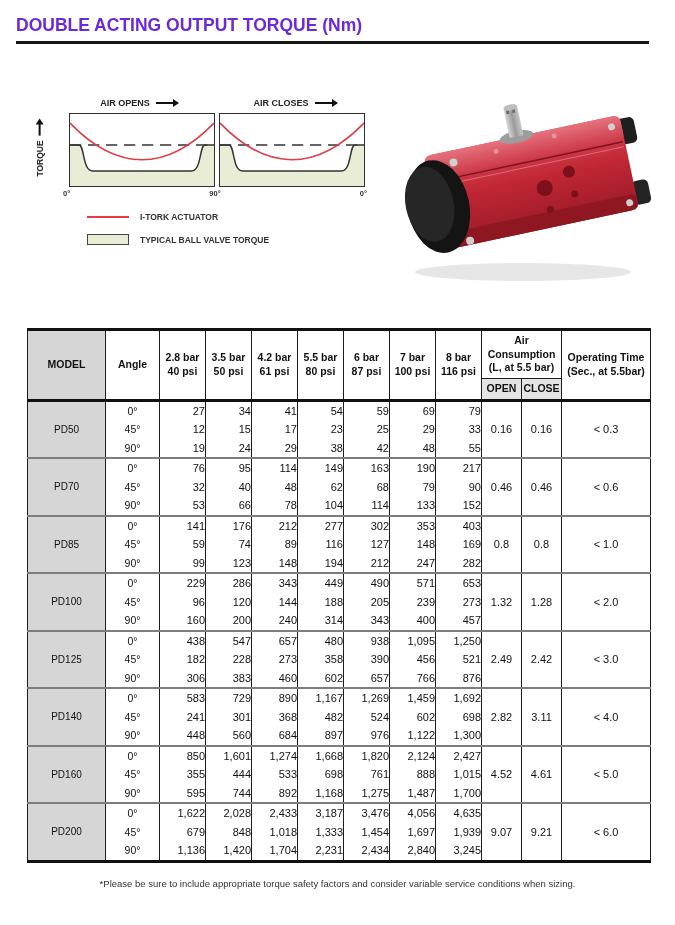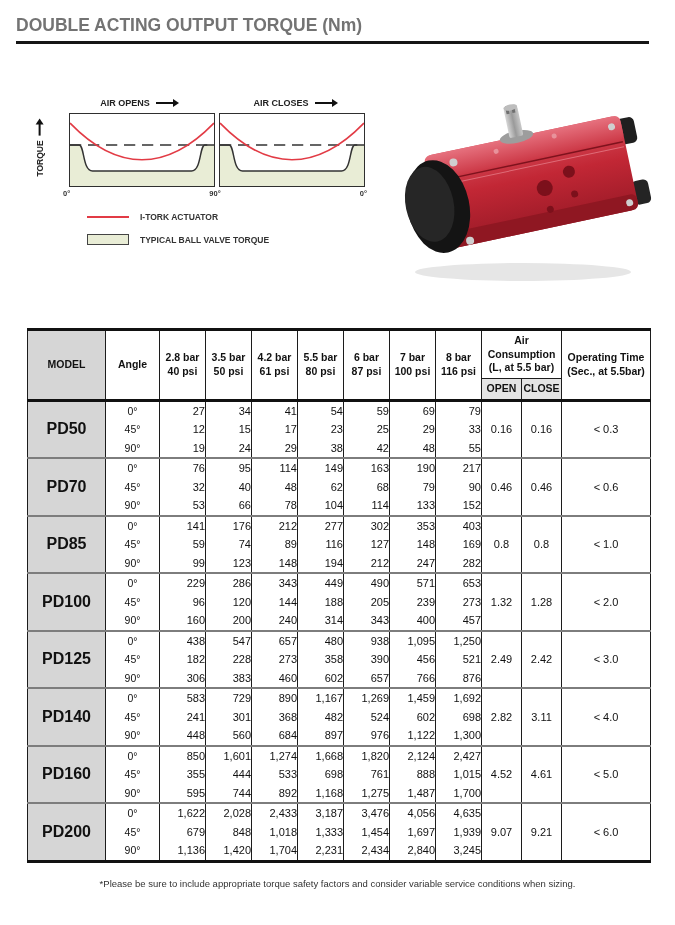--- a/index.html
+++ b/index.html
@@ -9,21 +9,21 @@
   }
   :root{
     --band:#b8babc; --model-gray:#d6d6d6; --sub-gray:#e4e4e4;
     --line:#1c1c1c; --blocksep:#7d7d7d; --red:#e23b45; --green:#e9edd6;
   }
   
   .band{height:47px;background:var(--band);display:flex;align-items:center;justify-content:flex-end;padding-right:10px;box-sizing:border-box;}
   .band-title{color:#fff;font-weight:bold;font-size:26px;letter-spacing:.5px;}
   
   .title-wrap{margin:15px 0 0 16px;}
-  .page-title{font-size:17.5px;font-weight:bold;margin:0;color:#737373;}
+  .page-title{font-size:17.5px;font-weight:bold;margin:0;color:#6d28d9;}
   .rule{height:3px;background:#161616;margin-top:5px;width:633px;}
   
   .figure-row{display:flex;align-items:flex-start;margin:52px 18px 0 35px;}
   .diagram{width:330px;flex:none;}
   .panel-titles{display:flex;margin-left:30px;gap:12px;text-align:right;}
   .panel-title{flex:1;display:flex;align-items:center;justify-content:center;gap:6px;font-size:9px;font-weight:bold;color:#222;height:14px;}
   .arrow{position:relative;width:18px;height:2px;background:#111;display:inline-block;flex:none;}
   .arrow::after{content:"";position:absolute;right:-5px;top:-3px;border-left:6px solid #111;border-top:4px solid transparent;border-bottom:4px solid transparent;}
   .plot{display:flex;gap:4px;margin-top:3px;position:relative;}
   .ygutter{width:30px;position:relative;flex:none;}
@@ -45,21 +45,21 @@
   
   table.torque{border-collapse:collapse;table-layout:fixed;width:623px;margin:36px 0 0 27px;
     border-top:3px solid #111;border-bottom:3px solid #111;border-left:1px solid var(--line);border-right:1px solid var(--line);
     font-size:11px;}
   table.torque th, table.torque td{border-left:1px solid var(--line);padding:0;}
   table.torque th{font-weight:bold;font-size:10.5px;line-height:1.3;text-align:center;padding:3px 1px;}
   th.model-h{font-weight:bold;background:var(--model-gray);font-size:11.5px;border-left:none;}
   th.angle-h{border-left:none;}
   th.sub-h{background:var(--sub-gray);border-top:1px solid var(--line);font-size:10px;padding:1.5px 1px;}
   tbody td{height:18.5px;text-align:center;}
-  td.model-cell{background:var(--model-gray);font-weight:bold;border-left:none;font-size:16px;}
+  td.model-cell{background:var(--model-gray);font-weight:normal;border-left:none;font-size:10px;}
   td.angle-cell{border-left:none;font-size:10.5px;}
   td.num{text-align:right;padding-right:11px;}
   tbody tr.block-start > td{border-top:2px solid var(--blocksep);}
   tbody tr.block-start:first-child > td{border-top:3px solid #111;}
   thead tr:first-child th{border-bottom:none;}
   thead th{border-bottom:3px solid #111;}
   th.air-h{border-bottom:1px solid var(--line);}
   .footnote{text-align:center;font-size:9.5px;color:#333;margin-top:15px;width:675px;}
 </style>
 </head>

